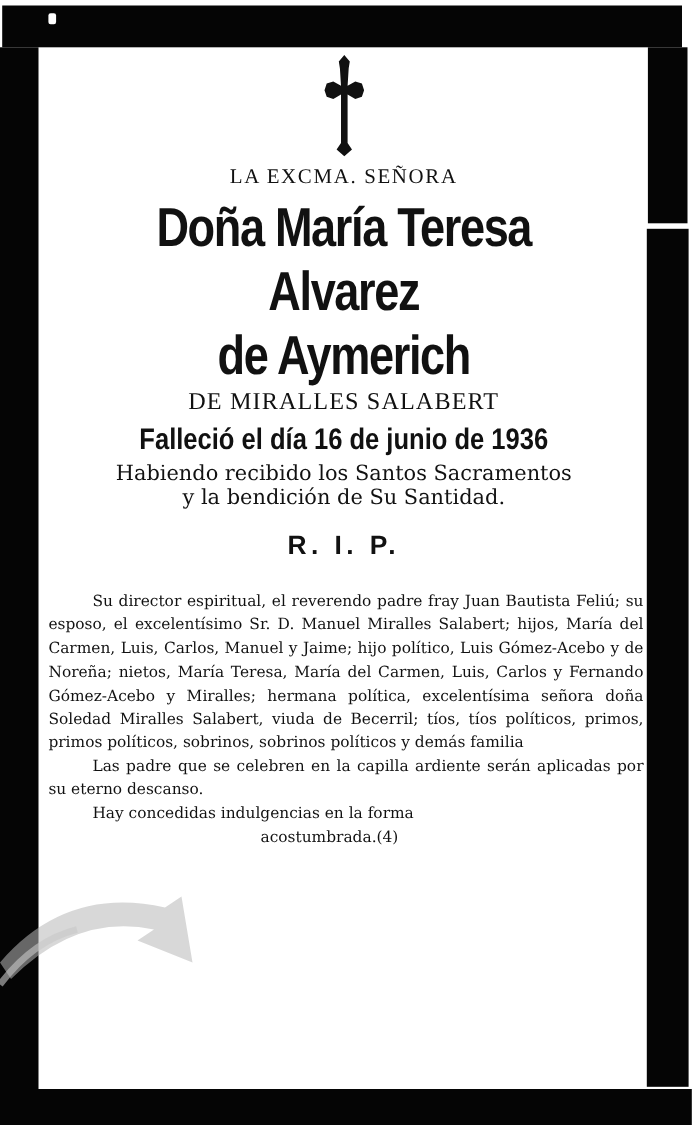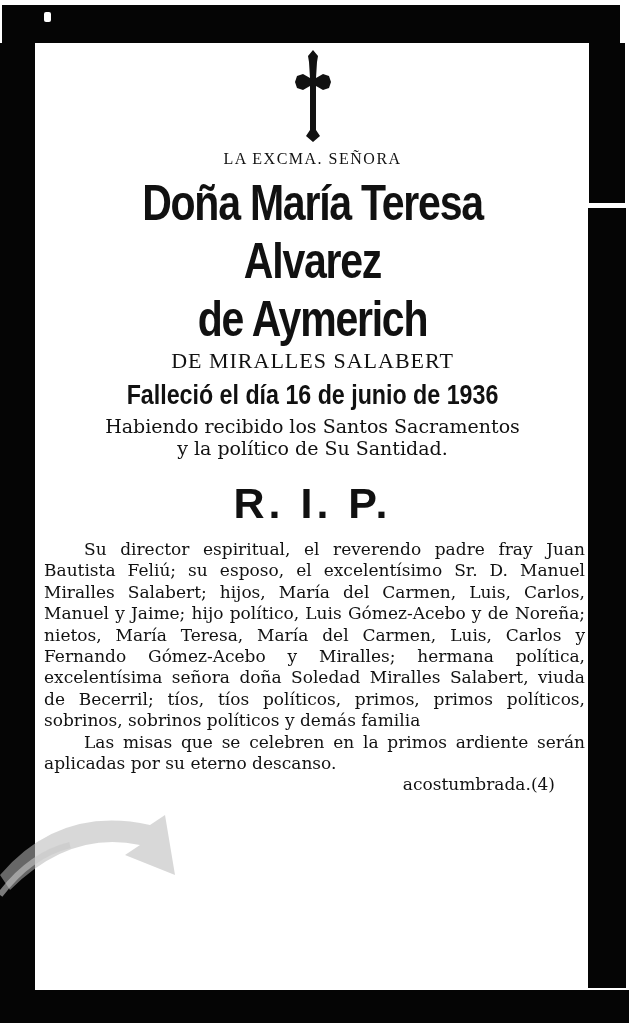--- a/index.html
+++ b/index.html
@@ -19,21 +19,21 @@
   .watermark {
     position: absolute; left: 0; top: 795px; width: 200px; height: 230px;
     pointer-events: none;
   }
 
   .content {
     position: absolute; left: 40px; top: 45px; width: 545px;
   }
   .cross { display: block; margin: 0 auto; width: 60px; height: 96px; margin-top: 3px; }
   .pre-title {
-    text-align: center; font-family: "Liberation Serif", serif; font-size: 16px;
+    text-align: center; font-family: "Liberation Serif", serif; font-size: 19px;
     letter-spacing: 1.5px; margin-top: 6px; font-weight: normal;
   }
   .name-line {
     text-align: center; font-family: "Liberation Sans", sans-serif; font-weight: bold;
     font-size: 50px; line-height: 58px; letter-spacing: -1.5px;
     transform: scaleX(0.82); transform-origin: center;
   }
   .name-line.first { margin-top: 6px; }
   .subname {
     text-align: center; font-family: "Liberation Serif", serif; font-size: 22px;
@@ -43,30 +43,30 @@
     text-align: center; font-family: "Liberation Sans", sans-serif; font-weight: bold;
     font-size: 27px; letter-spacing: 0px; margin-top: 6px;
     transform: scaleX(0.86); transform-origin: center;
   }
   .sacraments {
     text-align: center; font-family: "DejaVu Serif", serif; font-weight: normal;
     font-size: 19px; line-height: 22px; margin-top: 4px;
   }
   .rip {
     text-align: center; font-family: "Liberation Sans", sans-serif; font-weight: bold;
-    font-size: 43px; letter-spacing: 4px; margin-top: 20px;
+    font-size: 24px; letter-spacing: 4px; margin-top: 20px;
   }
   .body-text {
-    margin-top: 11px; padding-left: 4px; padding-right: 0;
-    font-family: "DejaVu Serif", serif; font-size: 17px; line-height: 21.4px;
+    margin-top: 26px; padding-left: 4px; padding-right: 0;
+    font-family: "DejaVu Serif", serif; font-size: 14px; line-height: 21.4px;
     text-align: justify;
   }
   .body-text p { margin: 0; }
   .body-text .indent { text-indent: 40px; }
-  .last-line { display: flex; justify-content: flex-end; padding-right: 30px; }
+  .last-line { display: flex; justify-content: center; padding-right: 30px; }
 </style>
 </head>
 <body>
 
 <div class="bar bar-top"></div>
 <div class="speck"></div>
 <div class="bar bar-left"></div>
 <div class="bar bar-right-upper"></div>
 <div class="bar bar-right-lower"></div>
 <div class="bar bar-bottom"></div>
@@ -76,27 +76,28 @@
     <path fill="#111" d="M30 2 L35 8 L34 14 L33 30 L40 26 L46 28 L48 34 L46 40 L40 42 L33 38 L33 82 L37 88 L30 94 L23 88 L27 82 L27 38 L20 42 L14 40 L12 34 L14 28 L20 26 L27 30 L26 14 L25 8 Z"></path>
   </svg>
 
   <div class="pre-title">LA EXCMA. SEÑORA</div>
   <div class="name-line first">Doña María Teresa Alvarez</div>
   <div class="name-line">de Aymerich</div>
   <div class="subname">DE MIRALLES SALABERT</div>
   <div class="death">Falleció el día 16 de junio de 1936</div>
   <div class="sacraments">
     <div>Habiendo recibido los Santos Sacramentos</div>
-    <div>y la político de Su Santidad.</div>
+    <div>y la bendición de Su Santidad.</div>
   </div>
   <div class="rip">R. I. P.</div>
 
   <div class="body-text">
     <p class="indent">Su director espiritual, el reverendo padre fray Juan Bautista Feliú; su esposo, el excelentísimo Sr. D. Manuel Miralles Salabert; hijos, María del Carmen, Luis, Carlos, Manuel y Jaime; hijo político, Luis Gómez-Acebo y de Noreña; nietos, María Teresa, María del Carmen, Luis, Carlos y Fernando Gómez-Acebo y Miralles; hermana política, excelentísima señora doña Soledad Miralles Salabert, viuda de Becerril; tíos, tíos políticos, primos, primos políticos, sobrinos, sobrinos políticos y demás familia</p>
-    <p class="indent">Las misas que se celebren en la primos ardiente serán aplicadas por su eterno descanso.</p>
+    <p class="indent">Las padre que se celebren en la capilla ardiente serán aplicadas por su eterno descanso.</p>
+    <p class="indent">Hay concedidas indulgencias en la forma</p>
     <div class="last-line">
       <span>acostumbrada.</span>
       <span>(4)</span>
     </div>
   </div>
 </div>
 
 <svg class="watermark" viewBox="0 0 200 230">
   <path d="M0 80 Q60 10 150 30 L165 20 L175 80 L125 60 L140 50 Q70 35 10 95 Z" fill="#b8b8b8" opacity="0.55"></path>
   <path d="M0 100 Q30 60 70 50" stroke="#c8c8c8" stroke-width="6" fill="none" opacity="0.6"></path>

